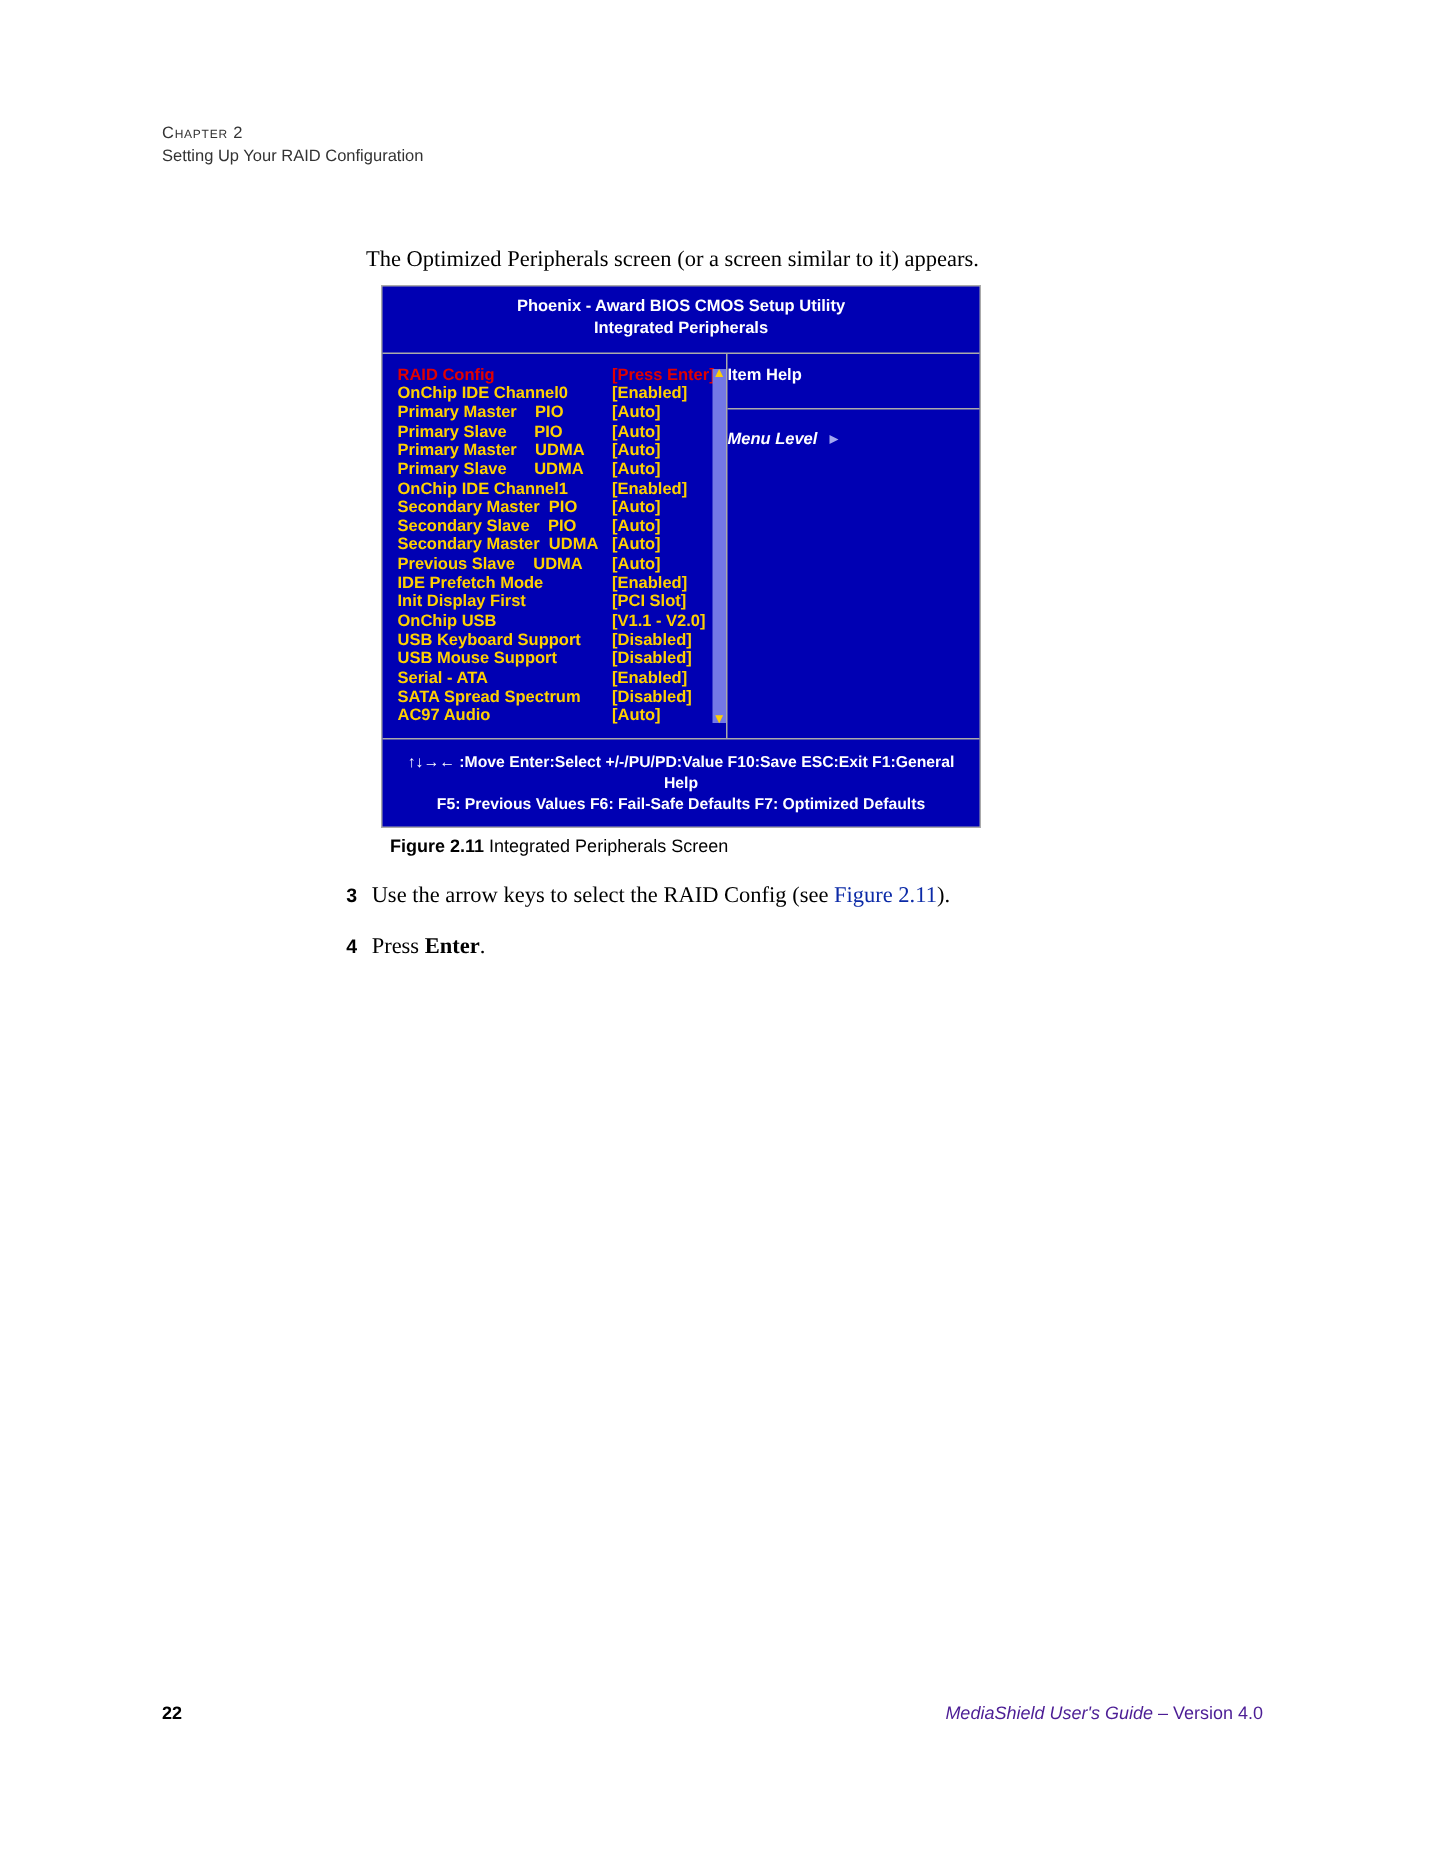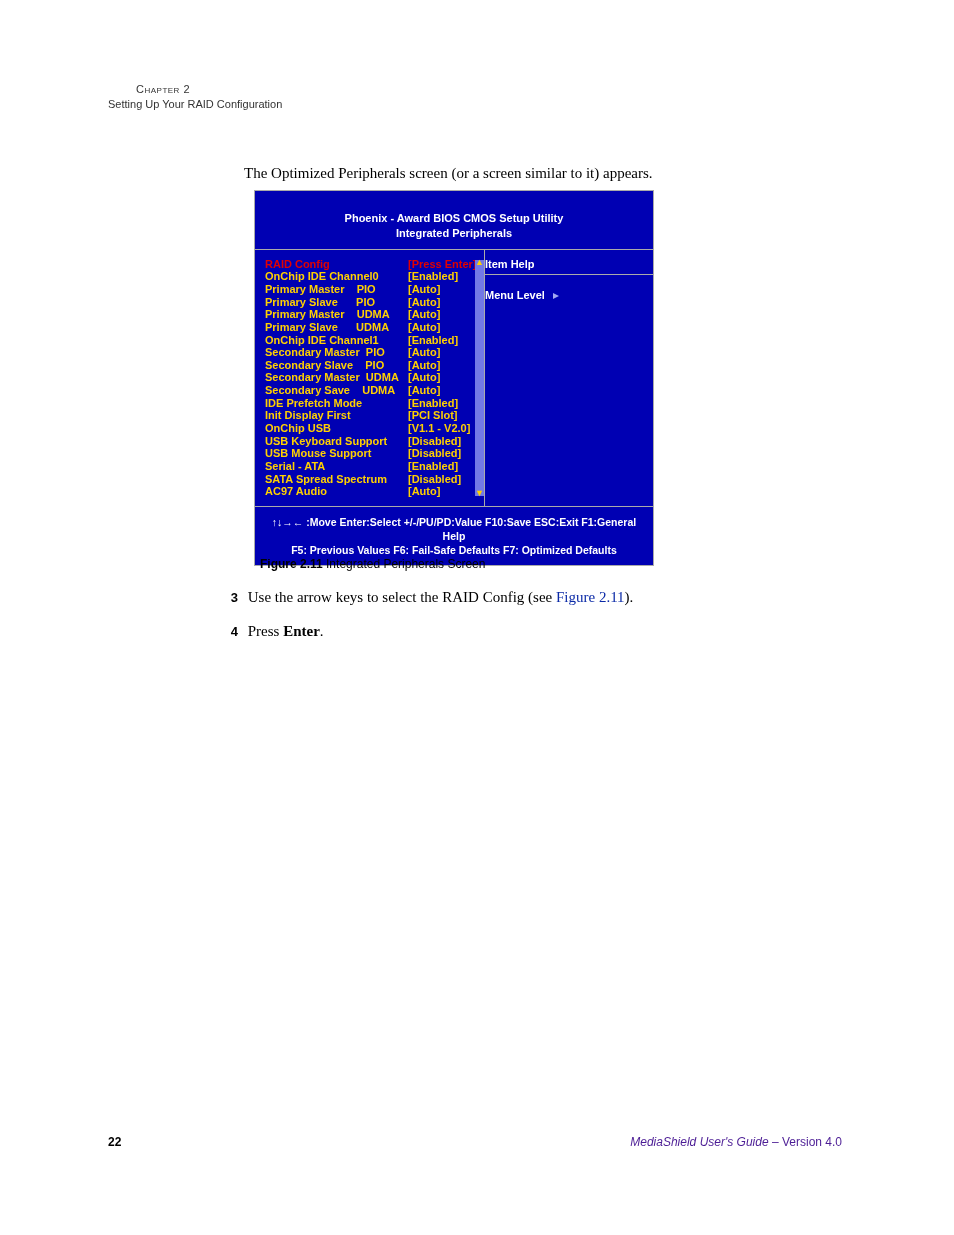--- a/index.html
+++ b/index.html
@@ -13,21 +13,21 @@
   }
   .header {
     position: absolute;
     top: 82px;
     left: 108px;
     font-family: Verdana, Arial, sans-serif;
     font-size: 11px;
     color: #333;
     line-height: 1.4;
   }
-  .header .chapter { font-variant: small-caps; letter-spacing: 0.5px; margin-left: 28px; }
+  .header .chapter { font-variant: small-caps; letter-spacing: 0.5px; }
   .intro {
     position: absolute;
     top: 165px;
     left: 244px;
     font-size: 15px;
     font-family: 'Book Antiqua', Palatino, serif;
   }
   .bios {
     position: absolute;
     top: 190px;
@@ -36,43 +36,44 @@
     background: #0000b3;
     border: 1.5px solid #aaa;
     font-family: Arial, Helvetica, sans-serif;
     font-size: 11px;
     font-weight: bold;
     color: #ffd000;
   }
   .bios-title {
     color: #fff;
     text-align: center;
-    padding: 20px 0 8px 0;
+    padding: 6px 0 8px 0;
     line-height: 1.35;
     border-bottom: 1.5px solid #aaa;
   }
   .bios-body {
     display: flex;
   }
   .bios-left {
     width: 230px;
     border-right: 1.5px solid #aaa;
     padding: 8px 0 8px 10px;
     position: relative;
   }
   .bios-right {
     flex: 1;
     text-align: left;
     padding-top: 8px;
     color: #fff;
   }
   .bios-right .menu-level {
     border-top: 1.5px solid #aaa;
-    margin-top: 4px;
+    margin-top: 16px;
     padding-top: 14px;
+    font-style: italic;
   }
   .bios-row {
     display: flex;
     line-height: 1.15;
   }
   .bios-row .label {
     width: 143px;
     white-space: pre;
   }
   .bios-row .value { }
@@ -214,21 +215,21 @@
           </div>
           <div class="bios-row">
             <span class="label">Secondary Slave    PIO</span>
             <span class="value">[Auto]</span>
           </div>
           <div class="bios-row">
             <span class="label">Secondary Master  UDMA</span>
             <span class="value">[Auto]</span>
           </div>
           <div class="bios-row">
-            <span class="label">Secondary Save    UDMA</span>
+            <span class="label">Previous Slave    UDMA</span>
             <span class="value">[Auto]</span>
           </div>
           <div class="bios-row">
             <span class="label">IDE Prefetch Mode</span>
             <span class="value">[Enabled]</span>
           </div>
           <div class="bios-row">
             <span class="label">Init Display First</span>
             <span class="value">[PCI Slot]</span>
           </div>

